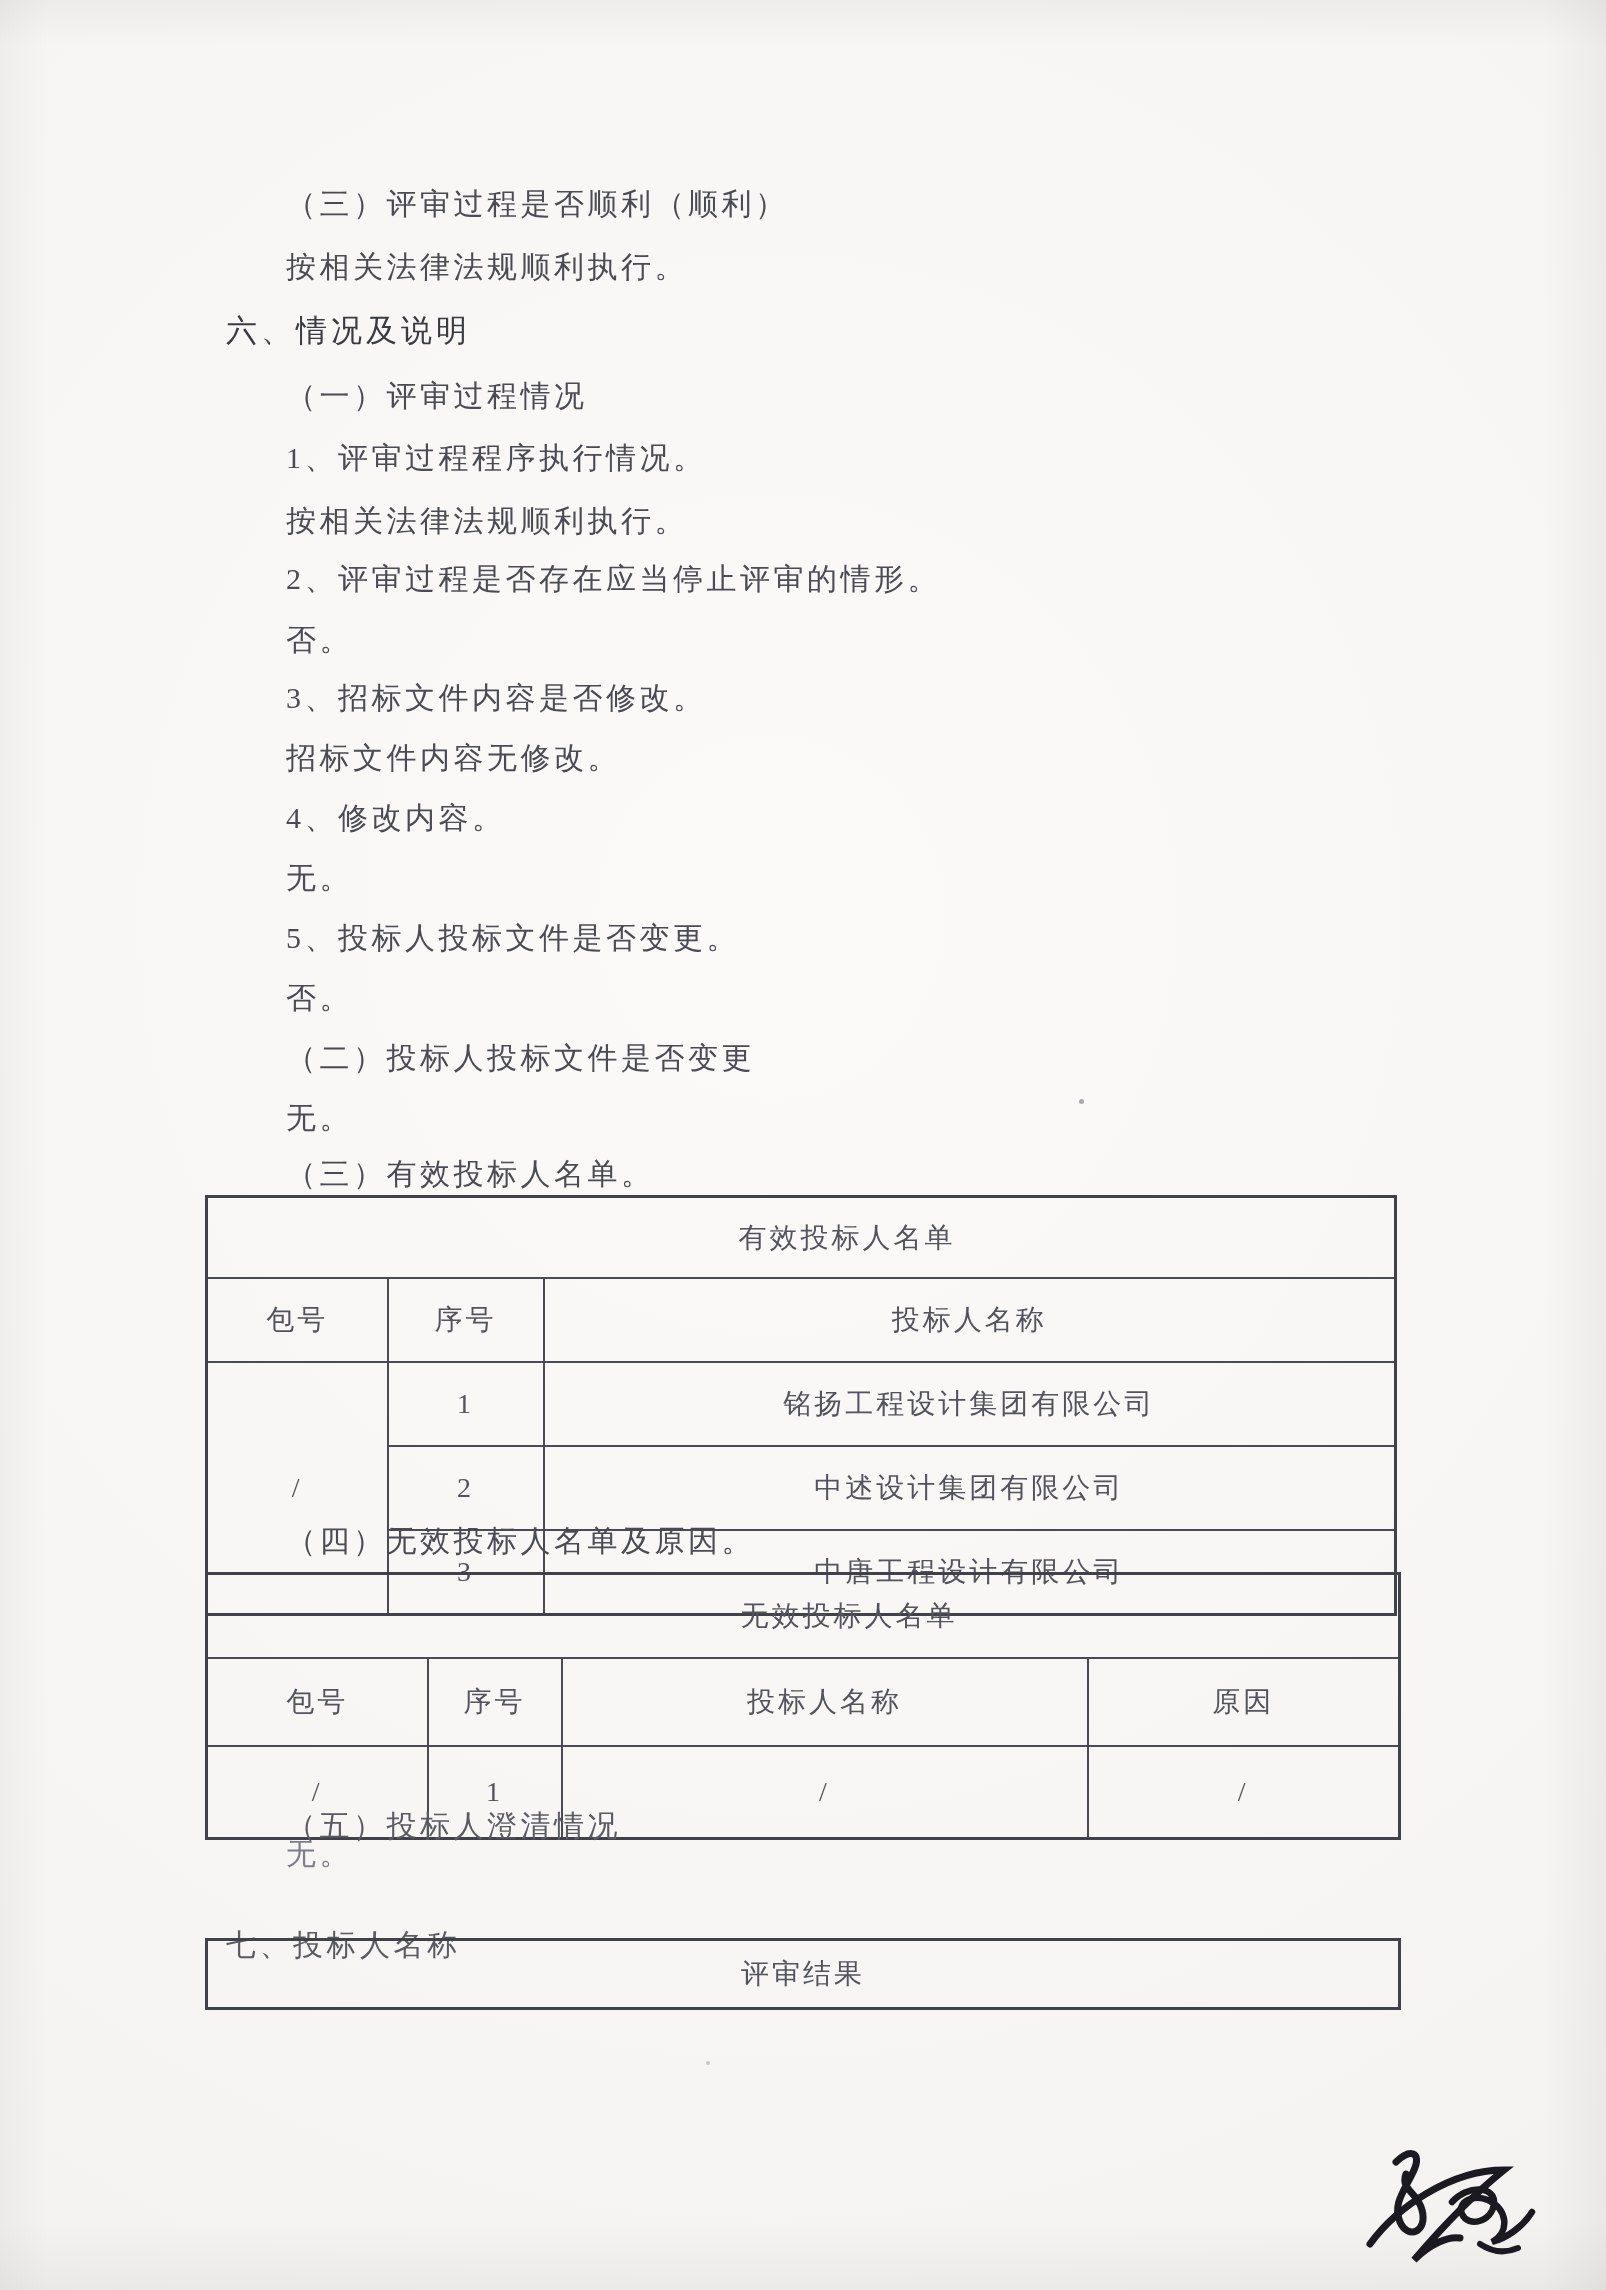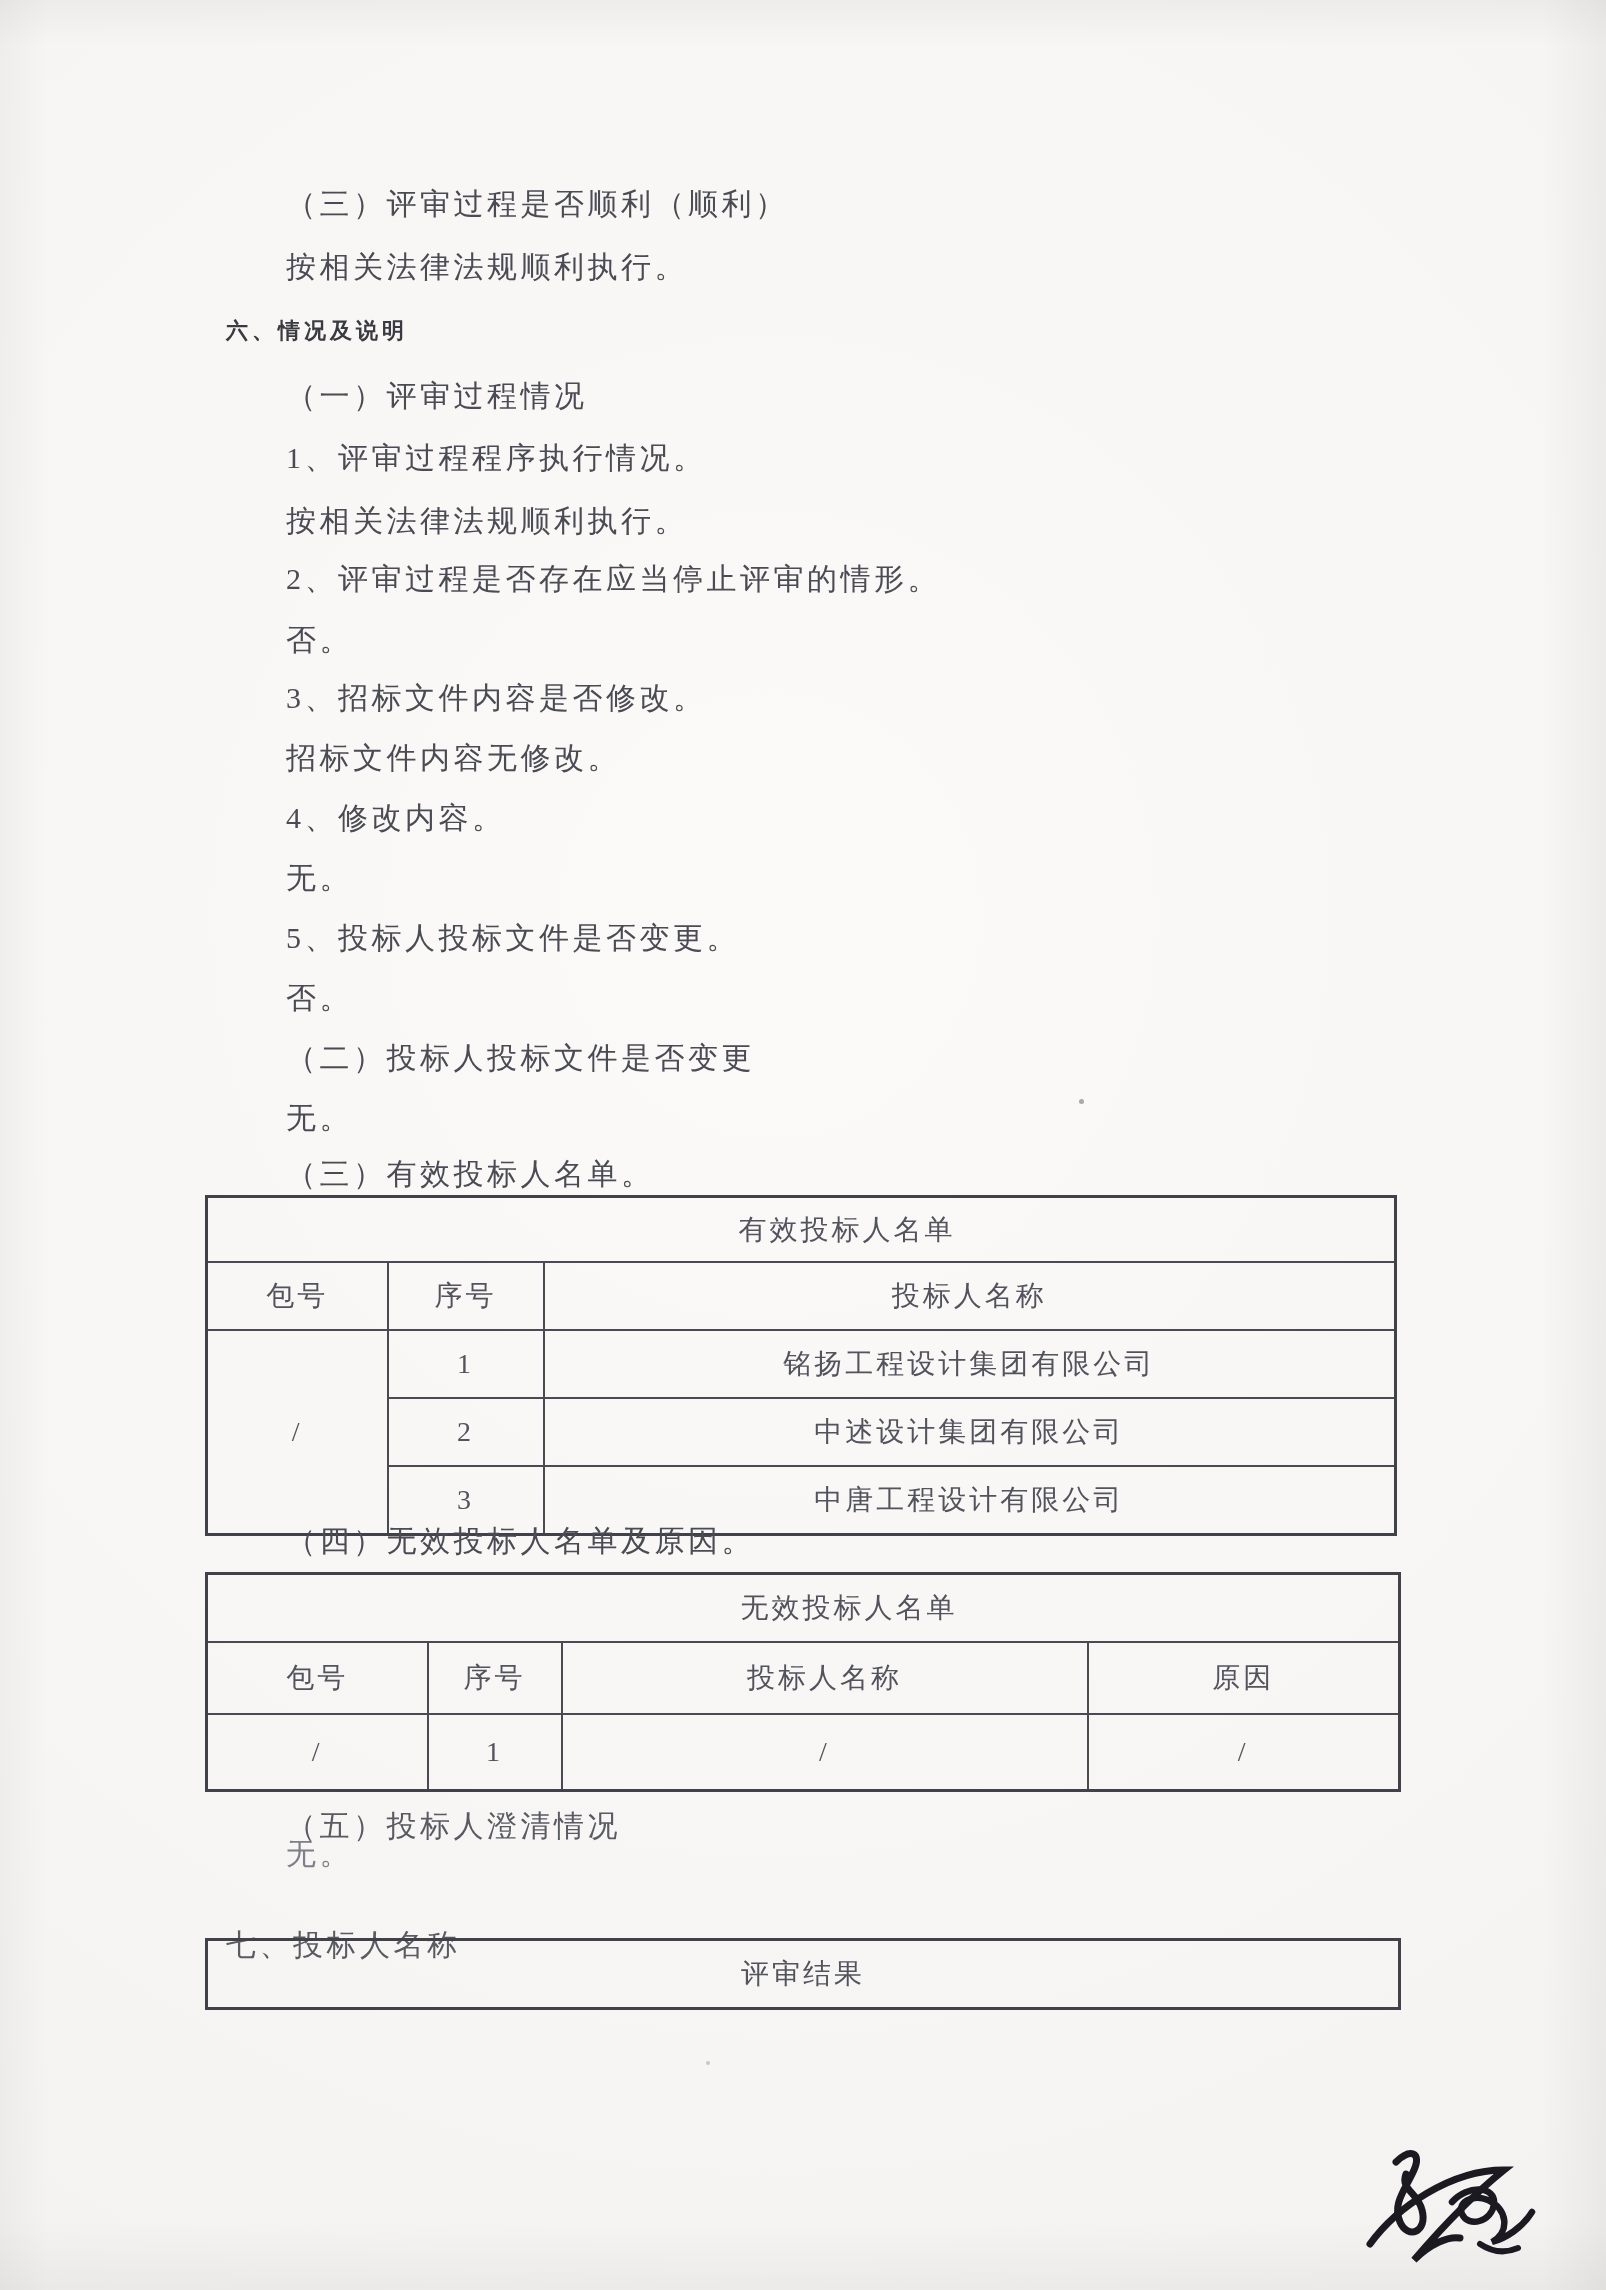--- a/index.html
+++ b/index.html
@@ -23,38 +23,38 @@
   }
   .line{
     position:absolute;
     white-space:nowrap;
     font-size:30px;
     letter-spacing:3.5px;
     height:38px;line-height:38px;
   }
   .indent-para{left:286px;}
   .indent-head{left:226px;}
-  .bold-head{font-weight:bold;color:#3a3a41;font-size:22px;letter-spacing:4px;}
+  .bold-head{font-weight:normal;color:#3a3a41;font-size:31px;letter-spacing:4px;}
   .mid{color:#5a5a63;margin-top:32px;}
   .light{color:#7e7e88;}
 
   table.doc-table{
     position:absolute;
     border-collapse:collapse;
     table-layout:fixed;
     border:3px solid #41414a;
   }
   table.doc-table td{
     border:2px solid #4a4a53;
     text-align:center;
     vertical-align:middle;
     font-size:28px;
     letter-spacing:3px;
     color:#53535d;
-    padding:4px;
+    padding:12px;
     overflow:hidden;
   }
   .title-row td{border-bottom-width:3px;font-size:29px;color:#50505a;}
   .header-row td{border-bottom-width:3px;}
   .shift-r{display:inline-block;transform:translateX(46px);}
 
   
   .t1{left:205px;top:1195px;width:1192px;}
   .t1 .c1{width:181px;} .t1 .c2{width:156px;}
   .t1 .title-row td{height:55px;}

